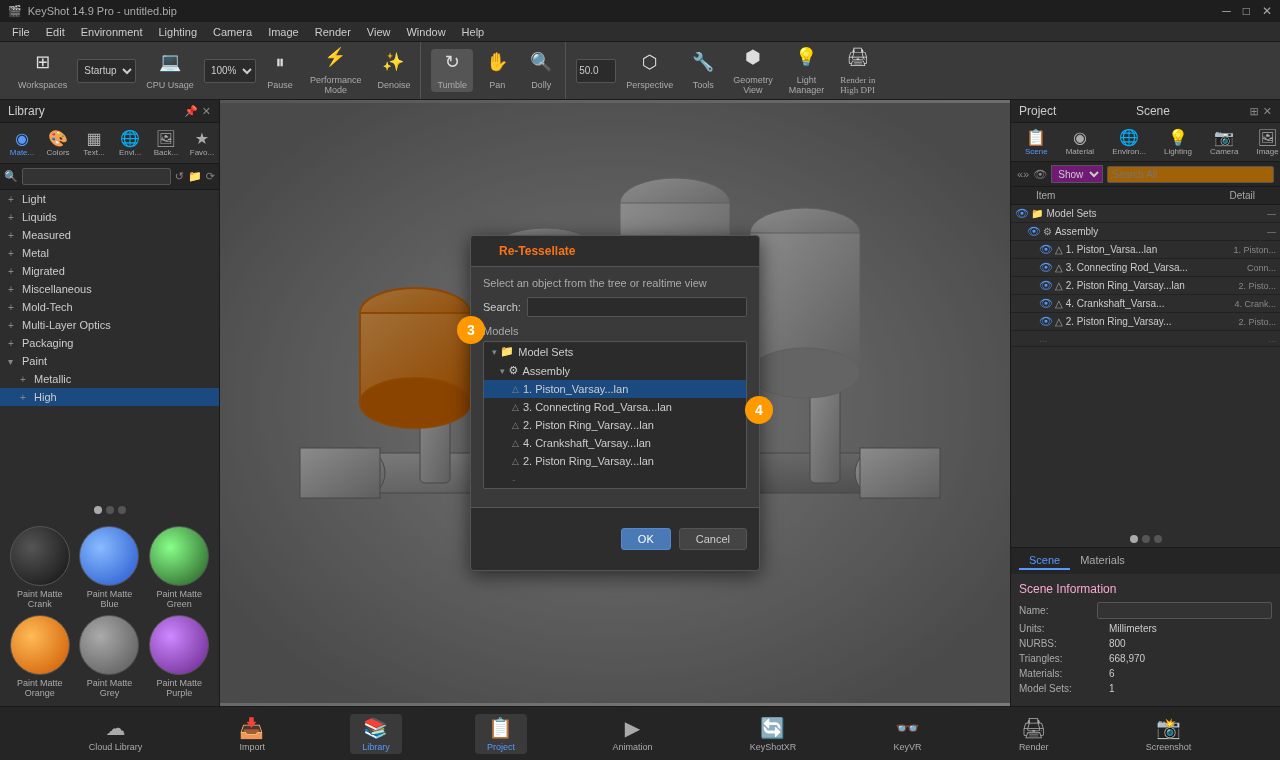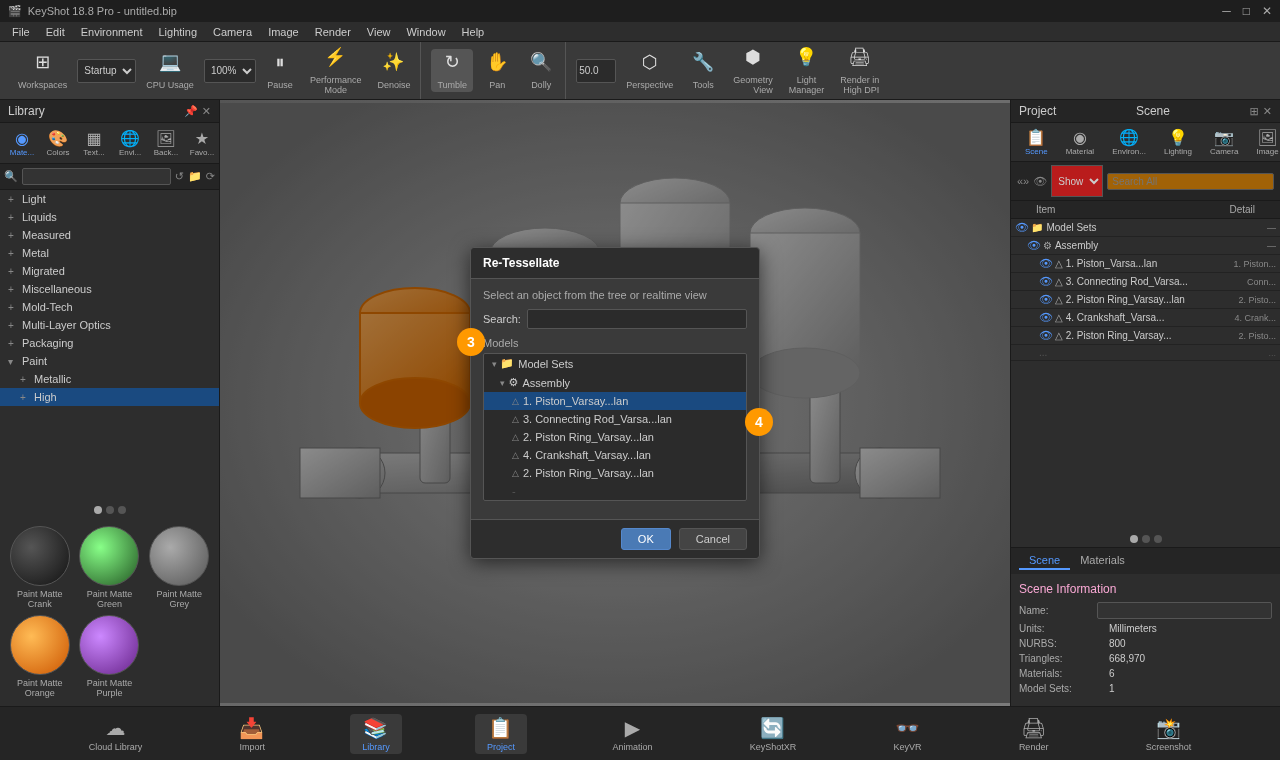--- a/index.html
+++ b/index.html
@@ -97,52 +97,52 @@
     .bottom-btn { display: flex; flex-direction: column; align-items: center; cursor: pointer; padding: 2px 12px; border-radius: 4px; }
     .bottom-btn.active { background: #3a3a3a; }
     .bottom-btn .icon { font-size: 20px; color: #aaa; }
     .bottom-btn .label { font-size: 9px; color: #aaa; margin-top: 2px; }
     .bottom-btn.active .label { color: #5599ff; }
     .bottom-btn.active .icon { color: #5599ff; }
 
     
     #dialog-overlay { position: absolute; top: 0; left: 0; right: 0; bottom: 0; background: rgba(0,0,0,0.3); display: flex; align-items: center; justify-content: center; z-index: 100; }
     #dialog { background: #3a3a3a; border: 1px solid #555; border-radius: 4px; width: 290px; box-shadow: 0 4px 20px rgba(0,0,0,0.6); }
-    #dialog-title { background: #2d2d2d; padding: 8px 12px; font-size: 12px; color: #ffffff; font-weight: bold; border-bottom: 1px solid #555; border-radius: 4px 4px 0 0; }
+    #dialog-title { background: #2d2d2d; padding: 8px 28px; font-size: 12px; color: #f97316; font-weight: bold; border-bottom: 1px solid #555; border-radius: 4px 4px 0 0; }
     #dialog-body { padding: 10px 12px; }
     .dialog-instruction { font-size: 11px; color: #aaa; margin-bottom: 8px; }
     .dialog-search-row { display: flex; align-items: center; gap: 6px; margin-bottom: 8px; }
     .dialog-search-label { font-size: 11px; color: #ccc; }
     .dialog-search-input { flex: 1; background: #2b2b2b; border: 1px solid #555; color: #ccc; padding: 2px 4px; font-size: 11px; border-radius: 2px; height: 20px; }
     .dialog-models-label { font-size: 11px; color: #aaa; margin-bottom: 4px; }
     .dialog-tree { background: #2b2b2b; border: 1px solid #555; border-radius: 2px; max-height: 180px; overflow-y: auto; margin-bottom: 8px; }
     .dialog-tree-item { padding: 3px 8px; font-size: 11px; color: #ccc; cursor: pointer; display: flex; align-items: center; gap: 4px; }
     .dialog-tree-item.selected { background: #1a4a80; }
     .dialog-tree-item .tri { color: #888; font-size: 9px; }
-    .dialog-footer { display: flex; justify-content: flex-end; gap: 8px; padding: 8px 12px; border-top: 1px solid #555; background: #2d2d2d; border-radius: 0 0 4px 4px; }
+    .dialog-footer { display: flex; justify-content: flex-end; gap: 8px; padding: 20px 12px; border-top: 1px solid #555; background: #2d2d2d; border-radius: 0 0 4px 4px; }
     .dialog-btn { padding: 4px 16px; border: 1px solid #555; border-radius: 3px; cursor: pointer; font-size: 11px; background: #444; color: #ccc; }
     .dialog-btn.primary { background: #4a7ab5; border-color: #5588cc; color: #fff; }
 
     
     .step-badge { width: 28px; height: 28px; border-radius: 50%; background: #f90; color: #fff; font-size: 14px; font-weight: bold; display: flex; align-items: center; justify-content: center; position: absolute; z-index: 10; }
 
     
     #viewport-inner { position: relative; width: 100%; height: 100%; }
 
     
     .indent-1 { padding-left: 16px; }
     .indent-2 { padding-left: 28px; }
   </style>
 </head>
 <body>
 
 <div id="titlebar">
   <div class="title">
     <span>🎬</span>
-    <span>KeyShot 18.8 Pro  -  untitled.bip</span>
+    <span>KeyShot 14.9 Pro  -  untitled.bip</span>
   </div>
   <div class="win-controls">
     <span class="win-btn">─</span>
     <span class="win-btn">□</span>
     <span class="win-btn">✕</span>
   </div>
 </div>
 
 <div id="menubar">
   <span class="menu-item">File</span>
@@ -207,29 +207,29 @@
     <div class="toolbar-btn">
       <span class="icon">⬡</span>
       <span class="label">Perspective</span>
     </div>
     <div class="toolbar-btn">
       <span class="icon">🔧</span>
       <span class="label">Tools</span>
     </div>
     <div class="toolbar-btn">
       <span class="icon">⬢</span>
-      <span class="label" style="text-align:right;">Geometry<br>View</span>
+      <span class="label" style="text-align:center;">Geometry<br>View</span>
     </div>
     <div class="toolbar-btn">
       <span class="icon">💡</span>
       <span class="label" style="text-align:center;">Light<br>Manager</span>
     </div>
     <div class="toolbar-btn">
       <span class="icon">🖨</span>
-      <span class="label" style="text-align:right;">Render in<br>High DPI</span>
+      <span class="label" style="text-align:left;font-family:Liberation Serif, serif;">Render in<br>High DPI</span>
     </div>
   </div>
 </div>
 
 <div id="main">
 
   <div id="left-panel">
     <div id="library-header">
       <span style="font-size:12px;color:#ccc;">Library</span>
       <div style="display:flex;gap:4px;">
@@ -333,30 +333,34 @@
       <div class="dot"></div>
       <div class="dot"></div>
     </div>
 
     <div id="materials-grid">
       <div class="mat-item">
         <div class="mat-swatch mat-black"></div>
         <span class="mat-label">Paint Matte Crank</span>
       </div>
       <div class="mat-item">
+        <div class="mat-swatch mat-blue"></div>
+        <span class="mat-label">Paint Matte Blue</span>
+      </div>
+      <div class="mat-item">
         <div class="mat-swatch mat-green"></div>
         <span class="mat-label">Paint Matte Green</span>
+      </div>
+      <div class="mat-item">
+        <div class="mat-swatch mat-orange"></div>
+        <span class="mat-label">Paint Matte Orange</span>
       </div>
       <div class="mat-item">
         <div class="mat-swatch mat-grey"></div>
         <span class="mat-label">Paint Matte Grey</span>
-      </div>
-      <div class="mat-item">
-        <div class="mat-swatch mat-orange"></div>
-        <span class="mat-label">Paint Matte Orange</span>
       </div>
       <div class="mat-item">
         <div class="mat-swatch mat-purple"></div>
         <span class="mat-label">Paint Matte Purple</span>
       </div>
     </div>
   </div>
 
   <div id="viewport">
     <div id="viewport-inner">
@@ -519,21 +523,21 @@
       </div>
       <div class="scene-tab-icon">
         <span class="icon">🖼</span>
         <span class="label">Image</span>
       </div>
     </div>
 
     <div id="scene-toolbar">
       <span style="cursor:pointer;color:#888;">«»</span>
       <span style="cursor:pointer;color:#888;">👁</span>
-      <select style="background:#b91c1c;border:1px solid #555;color:#ccc;font-size:10px;padding:1px 2px;height:32px;">
+      <select style="background:#701a75;border:1px solid #555;color:#ccc;font-size:10px;padding:1px 2px;height:18px;">
         <option>Show</option>
       </select>
       <input type="text" id="scene-search" placeholder="Search All" style="flex: 1 1 0%; background: #a16207; border: 1px solid rgb(85, 85, 85); color: rgb(204, 204, 204); padding: 2px 4px; font-size: 10px; border-radius: 2px;">
     </div>
 
     <div class="scene-col-header">
       <span>Item</span>
       <span>Detail</span>
     </div>
 

